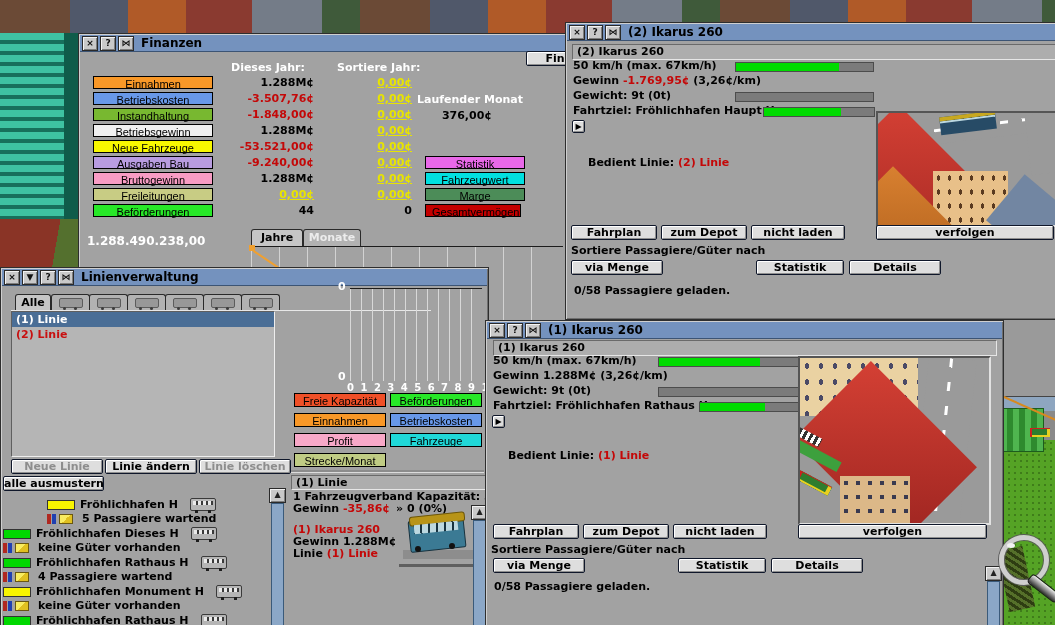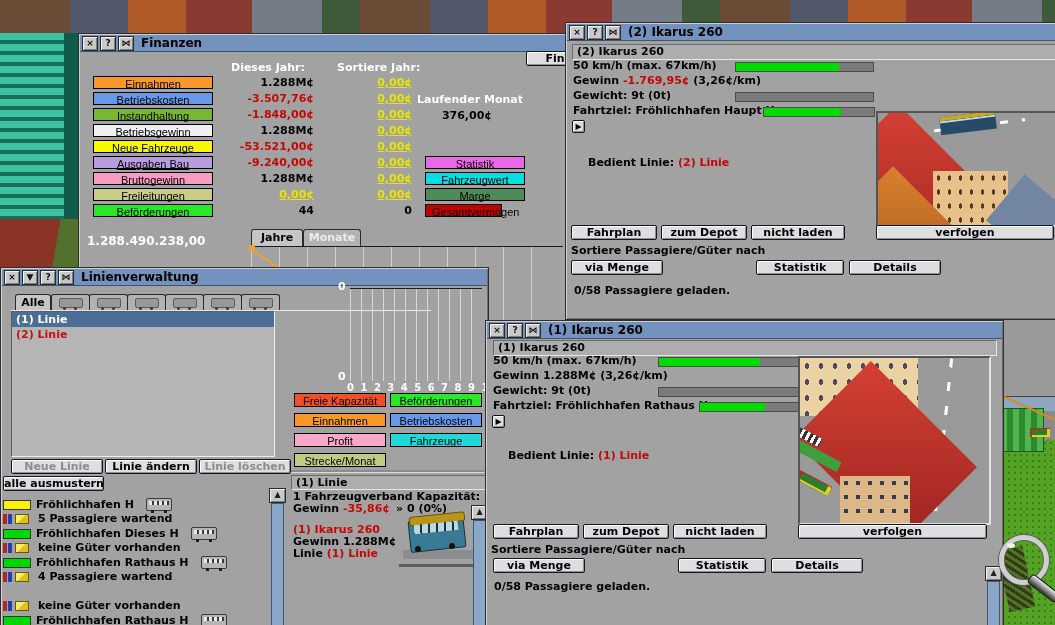--- a/index.html
+++ b/index.html
@@ -130,21 +130,21 @@
       <button class="clabel flab" style="background-color: rgb(240, 240, 240);">Betriebsgewinn</button>
       <span class="v1">1.288M¢</span>
       <span class="v2 yellow">0,00¢</span>
     </div>
     <div class="frow" style="top:106px;">
       <button class="clabel flab" style="background-color: rgb(248, 248, 0);">Neue Fahrzeuge</button>
       <span class="v1 red">-53.521,00¢</span>
       <span class="v2 yellow">0,00¢</span>
     </div>
     <div class="frow" style="top:122px;">
-      <button class="clabel flab" style="background-color: rgb(184, 156, 224); text-decoration: underline;">Ausgaben Bau</button>
+      <button class="clabel flab" style="background-color: rgb(184, 156, 224);">Ausgaben Bau</button>
       <span class="v1 red">-9.240,00¢</span>
       <span class="v2 yellow">0,00¢</span>
     </div>
     <div class="frow" style="top:138px;">
       <button class="clabel flab" style="background-color: rgb(248, 156, 196);">Bruttogewinn</button>
       <span class="v1">1.288M¢</span>
       <span class="v2 yellow">0,00¢</span>
     </div>
     <div class="frow" style="top:154px;">
       <button class="clabel flab" style="background-color: rgb(200, 204, 132);">Freileitungen</button>
@@ -156,21 +156,21 @@
       <span class="v1">44</span>
       <span class="v2">0</span>
     </div>
 
     <div class="txt white" style="left:338px;top:60px;">Laufender Monat</div>
     <div class="txt" style="left:337px;top:76px;width:76px;text-align:right;">376,00¢</div>
 
     <button class="clabel" style="left: 346px; top: 122px; width: 100px; height: 13px; background-color: rgb(232, 104, 232);">Statistik</button>
     <button class="clabel" style="left: 346px; top: 138px; width: 100px; height: 13px; background-color: rgb(0, 224, 224);">Fahrzeugwert</button>
     <button class="clabel" style="left: 346px; top: 154px; width: 100px; height: 13px; background-color: rgb(76, 140, 88);">Marge</button>
-    <button class="clabel" style="left: 346px; top: 170px; width: 77px; height: 13px; background-color: rgb(196, 0, 0);">Gesamtvermögen</button>
+    <button class="clabel" style="left: 346px; top: 170px; width: 96px; height: 13px; background-color: rgb(196, 0, 0);">Gesamtvermögen</button>
 
     <div class="txt white" style="left:8px;top:201px;font-size:12px;">1.288.490.238,00</div>
     <div class="tab" style="left:172px;top:195px;width:50px;height:17px;">Jahre</div>
     <div class="tab inactive" style="left:224px;top:195px;width:56px;height:17px;">Monate</div>
 
     <div class="gridv" style="left:172px;top:213px;width:308px;height:112px;"></div>
     <div class="abs" style="left:172px;top:212px;width:312px;height:1px;background:#1c1c1c;"></div>
     <div class="abs" style="left:170px;top:211px;width:6px;height:6px;background:#f0a030;"></div>
     <div class="abs" style="left:175px;top:216px;width:82px;height:2px;background:#f0a030;transform:rotate(34deg);transform-origin:0 0;"></div>
   </section>
@@ -272,21 +272,21 @@
       <div class="linerow sel" style="background-color: rgb(74, 110, 150);">(1) Linie</div>
       <div class="linerow">(2) Linie</div>
     </div>
 
     <button class="btn dis" style="left:10px;top:191px;width:92px;height:15px;">Neue Linie</button>
     <button class="btn" style="left:104px;top:191px;width:92px;height:15px;">Linie ändern</button>
     <button class="btn dis" style="left:198px;top:191px;width:92px;height:15px;">Linie löschen</button>
     <button class="btn" style="left:2px;top:208px;width:101px;height:15px;">alle ausmustern</button>
 
     <div class="abs" style="left:0;top:224px;width:268px;height:134px;overflow:hidden;">
-      <div class="stop" style="top:5px;">
+      <div class="stop" style="top:5px;margin-left:44px;">
         <div class="l1">
             <span class="stopbar" style="background-color: rgb(248, 244, 0);"></span>
           <span class="stopname">Fröhlichhafen H</span>
           <span class="busico"></span>
           </div>
         <div class="l2">
             <span class="paxico"></span>
           <span class="mailico"></span>
           <span class="stopstatus">5 Passagiere wartend</span>
           </div>
@@ -309,20 +309,25 @@
           <span class="stopname">Fröhlichhafen Rathaus H</span>
           <span class="busico"></span>
           </div>
         <div class="l2">
             <span class="paxico"></span>
           <span class="mailico"></span>
           <span class="stopstatus">4 Passagiere wartend</span>
           </div>
       </div>
       <div class="stop" style="top:92px;">
+        <div class="l1">
+            <span class="stopbar" style="background-color: rgb(248, 244, 0);"></span>
+          <span class="stopname">Fröhlichhafen Monument H</span>
+          <span class="busico"></span>
+          </div>
         <div class="l2">
             <span class="paxico"></span>
           <span class="mailico"></span>
           <span class="stopstatus">keine Güter vorhanden</span>
           </div>
       </div>
       <div class="stop" style="top:121px;">
         <div class="l1">
             <span class="stopbar" style="background-color: rgb(0, 216, 0);"></span>
           <span class="stopname">Fröhlichhafen Rathaus H</span>

